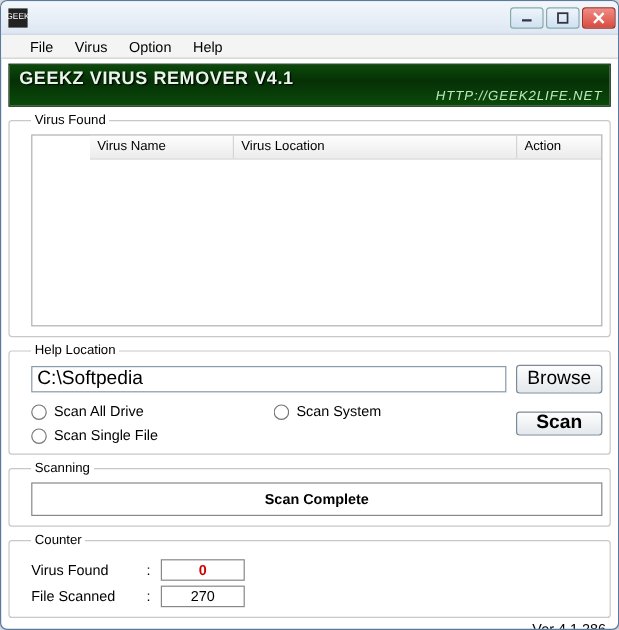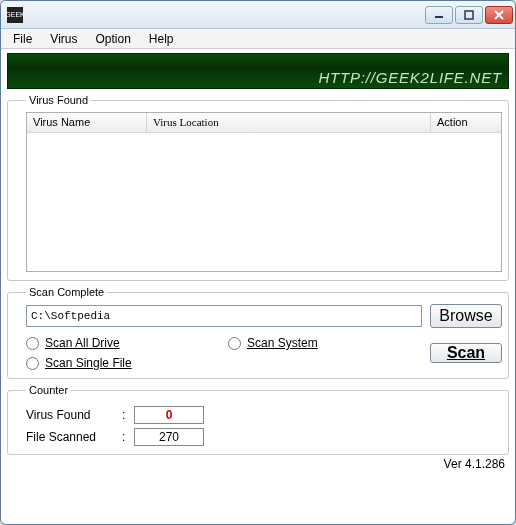--- a/index.html
+++ b/index.html
@@ -47,21 +47,21 @@
   display: flex; align-items:center; justify-content:center;
   font-size: 11px; color:#334;
 }
 .winbtn.close { background: linear-gradient(#f08d86,#d94b3f); border-color:#a03026; color:#fff; font-weight:bold; }
 .menubar {
   height: 20px;
   background: #f4f4f4;
   border-bottom: 1px solid #d0d0d0;
   display: flex;
   align-items: center;
-  padding: 0 4px;
+  padding: 0 16px;
   gap: 2px;
 }
 .menuitem { padding: 2px 8px; font-size: 12px; }
 .content {
   padding: 4px 6px 2px 6px;
 }
 .banner {
   height: 36px;
   background: linear-gradient(#0a4a0a,#063006 40%,#0a4a0a);
   border: 1px solid #032603;
@@ -76,21 +76,21 @@
   letter-spacing: 0.5px;
   padding: 3px 8px 0 8px;
   color:#e8f5e8;
   text-shadow: 1px 1px 1px #000;
 }
 .banner-url {
   position: absolute;
   right: 6px; bottom: 2px;
   font-family: Impact, "Arial Black", sans-serif;
   font-style: italic;
-  font-size: 15px;
+  font-size: 11px;
   color: #bfe8bf;
   letter-spacing: 0.8px;
 }
 fieldset.group {
   border: 1px solid #c8c8c8;
   border-radius: 3px;
   margin-top: 5px;
   padding: 6px 6px 8px 18px;
 }
 fieldset.group > legend {
@@ -101,55 +101,55 @@
   border: 1px solid #b0b0b0;
   height: 160px;
   background: #fff;
   overflow: hidden;
 }
 .thead {
   display: flex;
   height: 20px;
   background: linear-gradient(#fdfdfd,#ececec);
   border-bottom: 1px solid #d4d4d4;
+  margin-left: 48px;
 }
 .th {
   border-right: 1px solid #d4d4d4;
   padding: 3px 6px;
   font-size: 11px;
   text-align: left;
 }
 .th.name { width: 120px; }
-.th.loc { flex: 1; font-family: Liberation Serif, serif; }
+.th.loc { flex: 1; }
 .th.act { width: 70px; border-right: none; }
 .path-row { display: flex; gap: 8px; align-items: center; }
 .path-input {
   flex: 1;
   height: 22px;
   border: 1px solid #8899aa;
   padding: 2px 4px;
-  font-size: 11px;
-  font-family: Liberation Mono, monospace;
+  font-size: 16px;
+  font-family: Liberation Sans, sans-serif;
 }
 .btn {
   width: 72px; height: 24px;
   border: 1px solid #7a8a9a;
   border-radius: 3px;
   background: linear-gradient(#fdfdfd,#e4e8ec);
   font-size: 16px;
   font-family: inherit;
 }
 .btn.scan { height: 20px; font-weight: bold; }
 .radio-grid {
   display: grid;
   grid-template-columns: 1fr 1fr auto;
   gap: 6px 4px;
   align-items: center;
   margin-top: 8px;
-  text-decoration: underline;
 }
 .radio-opt { display: flex; align-items: center; gap: 6px; font-size: 12px; }
 .radio-opt input { margin:0; }
 .scan-box {
   border: 1px solid #888;
   height: 28px;
   background: #fff;
   display: flex;
   align-items: center;
   justify-content: center;
@@ -210,36 +210,37 @@
   <div class="menubar">
     <div class="menuitem">File</div>
     <div class="menuitem">Virus</div>
     <div class="menuitem">Option</div>
     <div class="menuitem">Help</div>
   </div>
 
   <div class="content">
 
     <div class="banner">
+      <div class="banner-title">GEEKZ VIRUS REMOVER V4.1</div>
       <div class="banner-url">HTTP://GEEK2LIFE.NET</div>
     </div>
 
     <fieldset class="group">
       <legend>Virus Found</legend>
       <div class="table-wrap">
         <div class="thead">
           <div class="th name">Virus Name</div>
           <div class="th loc">Virus Location</div>
           <div class="th act">Action</div>
         </div>
       </div>
     </fieldset>
 
     <fieldset class="group">
-      <legend>Scan Complete</legend>
+      <legend>Help Location</legend>
       <div class="path-row">
         <input type="text" class="path-input" value="C:\Softpedia" style="">
         <button class="btn">Browse</button>
       </div>
       <div class="radio-grid">
         <label class="radio-opt">
           <input type="radio" name="scanmode" style="">
           <span>Scan All Drive</span>
         </label>
         <label class="radio-opt">
@@ -247,20 +248,26 @@
           <span>Scan System</span>
         </label>
         <button class="btn scan" style="grid-row: span 2;">Scan</button>
         <label class="radio-opt">
           <input type="radio" name="scanmode" style="">
           <span>Scan Single File</span>
         </label>
       </div>
     </fieldset>
 
+    <fieldset class="group">
+      <legend>Scanning</legend>
+      <div class="scan-box">
+        <span>Scan Complete</span>
+      </div>
+    </fieldset>
 
     <fieldset class="group">
       <legend>Counter</legend>
       <div class="counter-row">
         <span class="lbl">Virus Found</span>
         <span class="colon">:</span>
         <div class="counter-box red">0</div>
       </div>
       <div class="counter-row">
         <span class="lbl">File Scanned</span>

